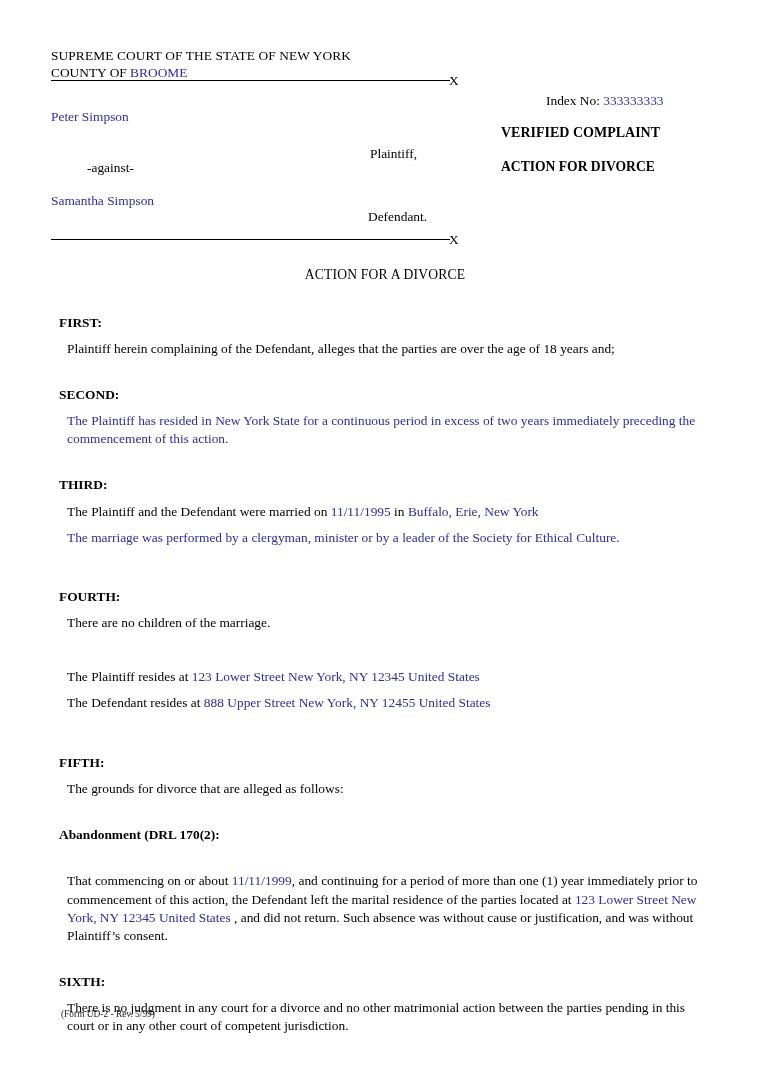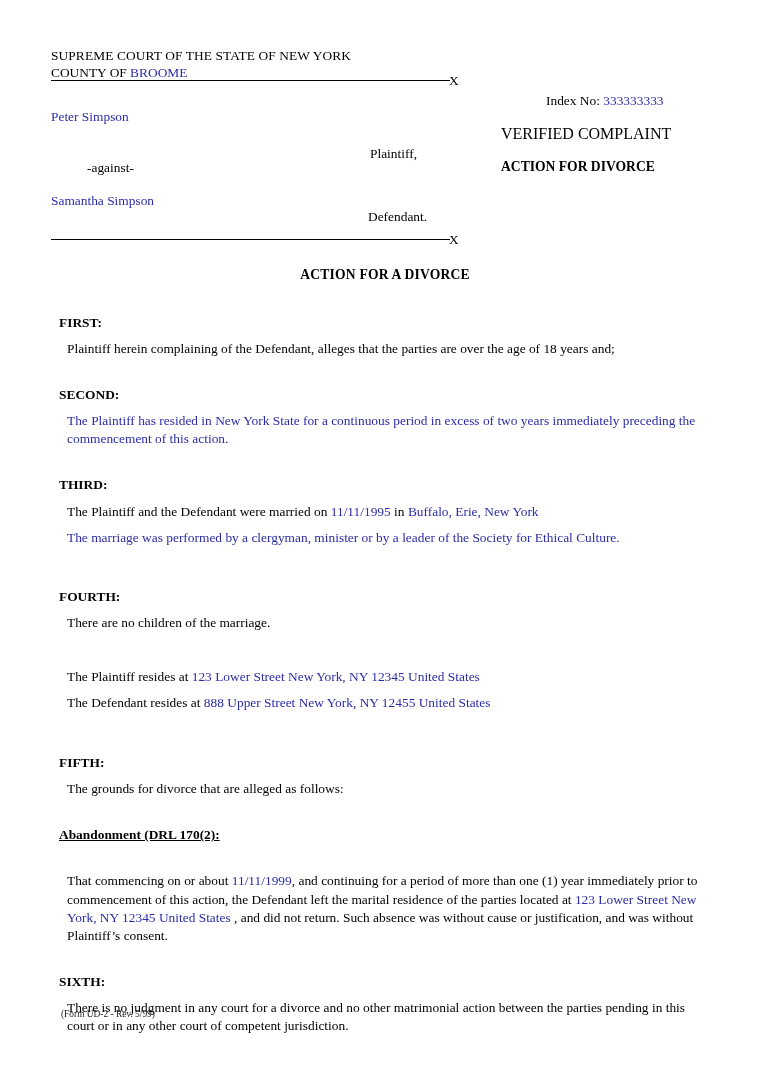--- a/index.html
+++ b/index.html
@@ -104,60 +104,60 @@
     left: 522px;
     top: 92px;
     font-size: 13.4px;
     white-space: nowrap;
     margin-left: 24px;
   }
   .doc-title-1 {
     position: absolute;
     left: 501px;
     top: 124px;
-    font-size: 16px;
-    font-weight: normal;
+    font-size: 14px;
+    font-weight: bold;
     white-space: nowrap;
   }
   .doc-title-2 {
     position: absolute;
     left: 501px;
     top: 158px;
     font-size: 13.6px;
     font-weight: bold;
     white-space: nowrap;
   }
 
   .action-heading {
     position: absolute;
     left: 0;
     top: 266px;
     width: 768px;
     text-align: center;
-    font-weight: bold;
+    font-weight: normal;
     font-size: 13.6px;
     letter-spacing: 0.2px;
     padding-right: 0px;
   }
   .action-heading span { margin-left: 2px; }
 
   
   .body-wrap {
     position: absolute;
     left: 59px;
     top: 314px;
     width: 661px;
   }
   .art { margin: 0 0 0 0; }
   .art-label {
     font-weight: bold;
     font-size: 13.4px;
     line-height: 1.35;
   }
-  .art-label.u { text-decoration: underline; }
+  .art-label.u { }
   p.t {
     margin: 8px;
     font-size: 13.4px;
     line-height: 1.35;
   }
   .gap-sm { height: 13px; }
   .gap-md { height: 20px; }
   .gap-xl { height: 34px; }
 
   .footer {

